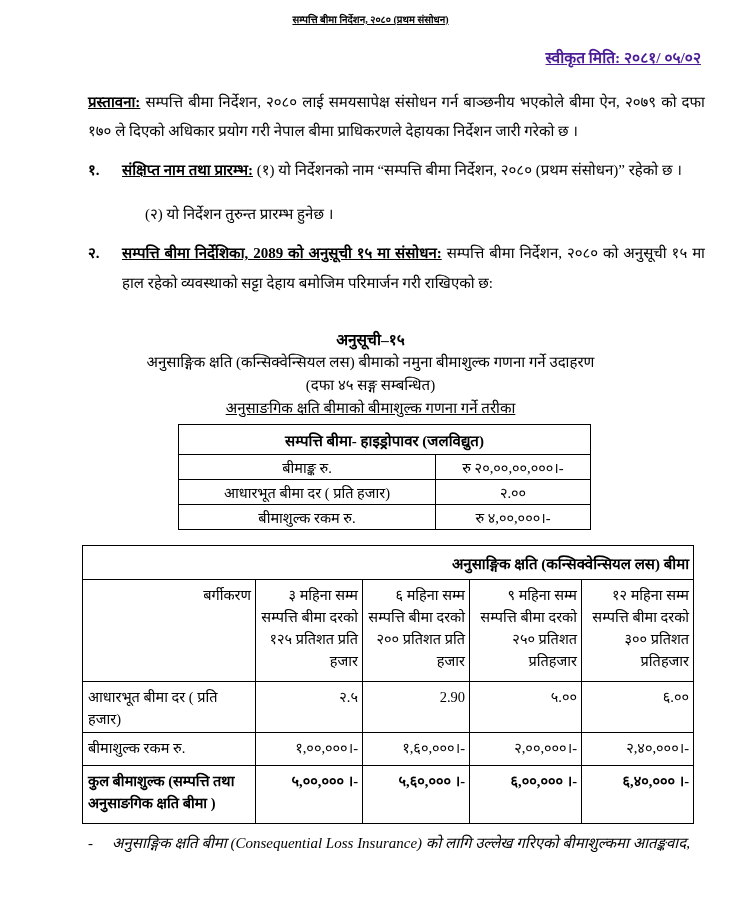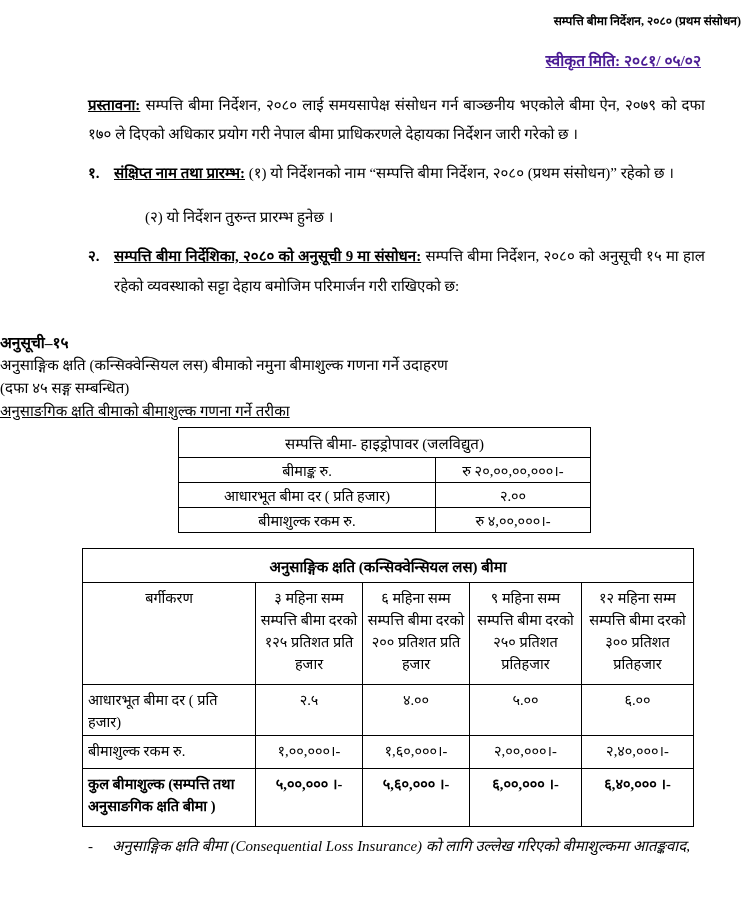--- a/index.html
+++ b/index.html
@@ -8,23 +8,24 @@
     width: 741px; height: 897px;
     background: #ffffff; color: #000000;
     font-family: "Liberation Serif", "DejaVu Serif", serif;
     font-size: 15px;
     overflow: hidden;
   }
   .page { width: 741px; height: 897px; position: relative; }
 
   .title {
     margin: 12px 0 0 0;
-    text-align: right;
-    font-size: 12px;
+    text-align: center;
+    font-size: 10px;
     font-weight: bold;
+    text-decoration: underline;
   }
   .date-line {
     margin: 20px 40px 0 0;
     text-align: right;
     font-weight: bold;
     text-decoration: underline;
     color: #4c1d95;
     font-size: 15.5px;
   }
   .preamble {
@@ -33,44 +34,44 @@
     text-align: justify;
   }
   .hul { font-weight: bold; text-decoration: underline; }
 
   .clause {
     display: flex;
     margin: 9px 36px 0 88px;
     line-height: 30px;
   }
   .clause .num { width: 26px; flex: none; font-weight: bold; }
-  .clause .body { flex: 1; text-align: justify; }
+  .clause .body { flex: 1; text-align: justify; margin-left: 8px; }
   .subclause {
     margin: 14px 36px 0 145px;
     line-height: 30px;
   }
 
-  .schedule { margin: 30px 0 0 0; text-align: left; line-height: 23px; }
+  .schedule { margin: 30px 0 0 0; text-align: center; line-height: 23px; }
   .schedule .s-title { font-weight: bold; font-size: 15.5px; }
   .schedule .s-ul { text-decoration: underline; }
 
   table { border-collapse: collapse; }
   td { border: 1.6px solid #000; }
 
   .t1 { margin: 4px 0 0 178px; width: 412px; table-layout: fixed; }
   .t1 td { text-align: center; font-size: 14.5px; height: 25px; padding: 1px 4px; }
-  .t1 .t1-head { font-weight: normal; font-size: 15px; height: 30px; }
+  .t1 .t1-head { font-weight: bold; font-size: 15px; height: 30px; }
 
   .t2 { margin: 15px 0 0 82px; width: 611px; table-layout: fixed; }
   .t2 td {
     vertical-align: top;
     font-size: 14.5px;
     line-height: 22px;
     padding: 4px 4px 2px 4px;
-    text-align: center;
+    text-align: right;
   }
   .t2 .t2-head { font-weight: bold; font-size: 15px; height: 34px; vertical-align: middle; }
   .t2 .colhead td { height: 102px; }
   .t2 td.rowlabel { text-align: left; padding-left: 5px; }
   .t2 .r1 td { height: 37px; }
   .t2 .r2 td { height: 35px; }
   .t2 .r3 td { height: 33px; }
   .t2 .total td { height: 58px; font-weight: bold; margin-top: 44px; }
 
   .footnote {
@@ -96,21 +97,21 @@
 
   <div class="clause">
     <span class="num">१.</span>
     <div class="body"><span class="hul">संक्षिप्त नाम तथा प्रारम्भ:</span> <span>(१) यो निर्देशनको नाम “सम्पत्ति बीमा निर्देशन, २०८० (प्रथम संसोधन)” रहेको छ ।</span></div>
   </div>
 
   <p class="subclause">(२) यो निर्देशन तुरुन्त प्रारम्भ हुनेछ ।</p>
 
   <div class="clause">
     <span class="num">२.</span>
-    <div class="body"><span class="hul">सम्पत्ति बीमा निर्देशिका, २०८० को अनुसूची 9 मा संसोधन:</span> <span>सम्पत्ति बीमा निर्देशन, २०८० को अनुसूची १५ मा हाल रहेको व्यवस्थाको सट्टा देहाय बमोजिम परिमार्जन गरी राखिएको छ:</span></div>
+    <div class="body"><span class="hul">सम्पत्ति बीमा निर्देशिका, 2089 को अनुसूची १५ मा संसोधन:</span> <span>सम्पत्ति बीमा निर्देशन, २०८० को अनुसूची १५ मा हाल रहेको व्यवस्थाको सट्टा देहाय बमोजिम परिमार्जन गरी राखिएको छ:</span></div>
   </div>
 
   <div class="schedule">
     <div class="s-title">अनुसूची–१५</div>
     <div>अनुसाङ्गिक क्षति (कन्सिक्वेन्सियल लस) बीमाको नमुना बीमाशुल्क गणना गर्ने उदाहरण</div>
     <div>(दफा ४५ सङ्ग सम्बन्धित)</div>
     <div class="s-ul">अनुसाङगिक क्षति बीमाको बीमाशुल्क गणना गर्ने तरीका</div>
   </div>
 
   <table class="t1">
@@ -152,21 +153,21 @@
     <tr class="colhead">
       <td>बर्गीकरण</td>
       <td>३ महिना सम्म सम्पत्ति बीमा दरको १२५ प्रतिशत प्रति हजार</td>
       <td>६ महिना सम्म सम्पत्ति बीमा दरको २०० प्रतिशत प्रति हजार</td>
       <td>९ महिना सम्म सम्पत्ति बीमा दरको २५० प्रतिशत प्रतिहजार</td>
       <td>१२ महिना सम्म सम्पत्ति बीमा दरको ३०० प्रतिशत प्रतिहजार</td>
     </tr>
     <tr class="r2">
       <td class="rowlabel">आधारभूत  बीमा दर ( प्रति हजार)</td>
       <td>२.५</td>
-      <td>४.००</td>
+      <td>2.90</td>
       <td>५.००</td>
       <td>६.००</td>
     </tr>
     <tr class="r3">
       <td class="rowlabel">बीमाशुल्क रकम रु.</td>
       <td>१,००,०००।-</td>
       <td>१,६०,०००।-</td>
       <td>२,००,०००।-</td>
       <td>२,४०,०००।-</td>
     </tr>

